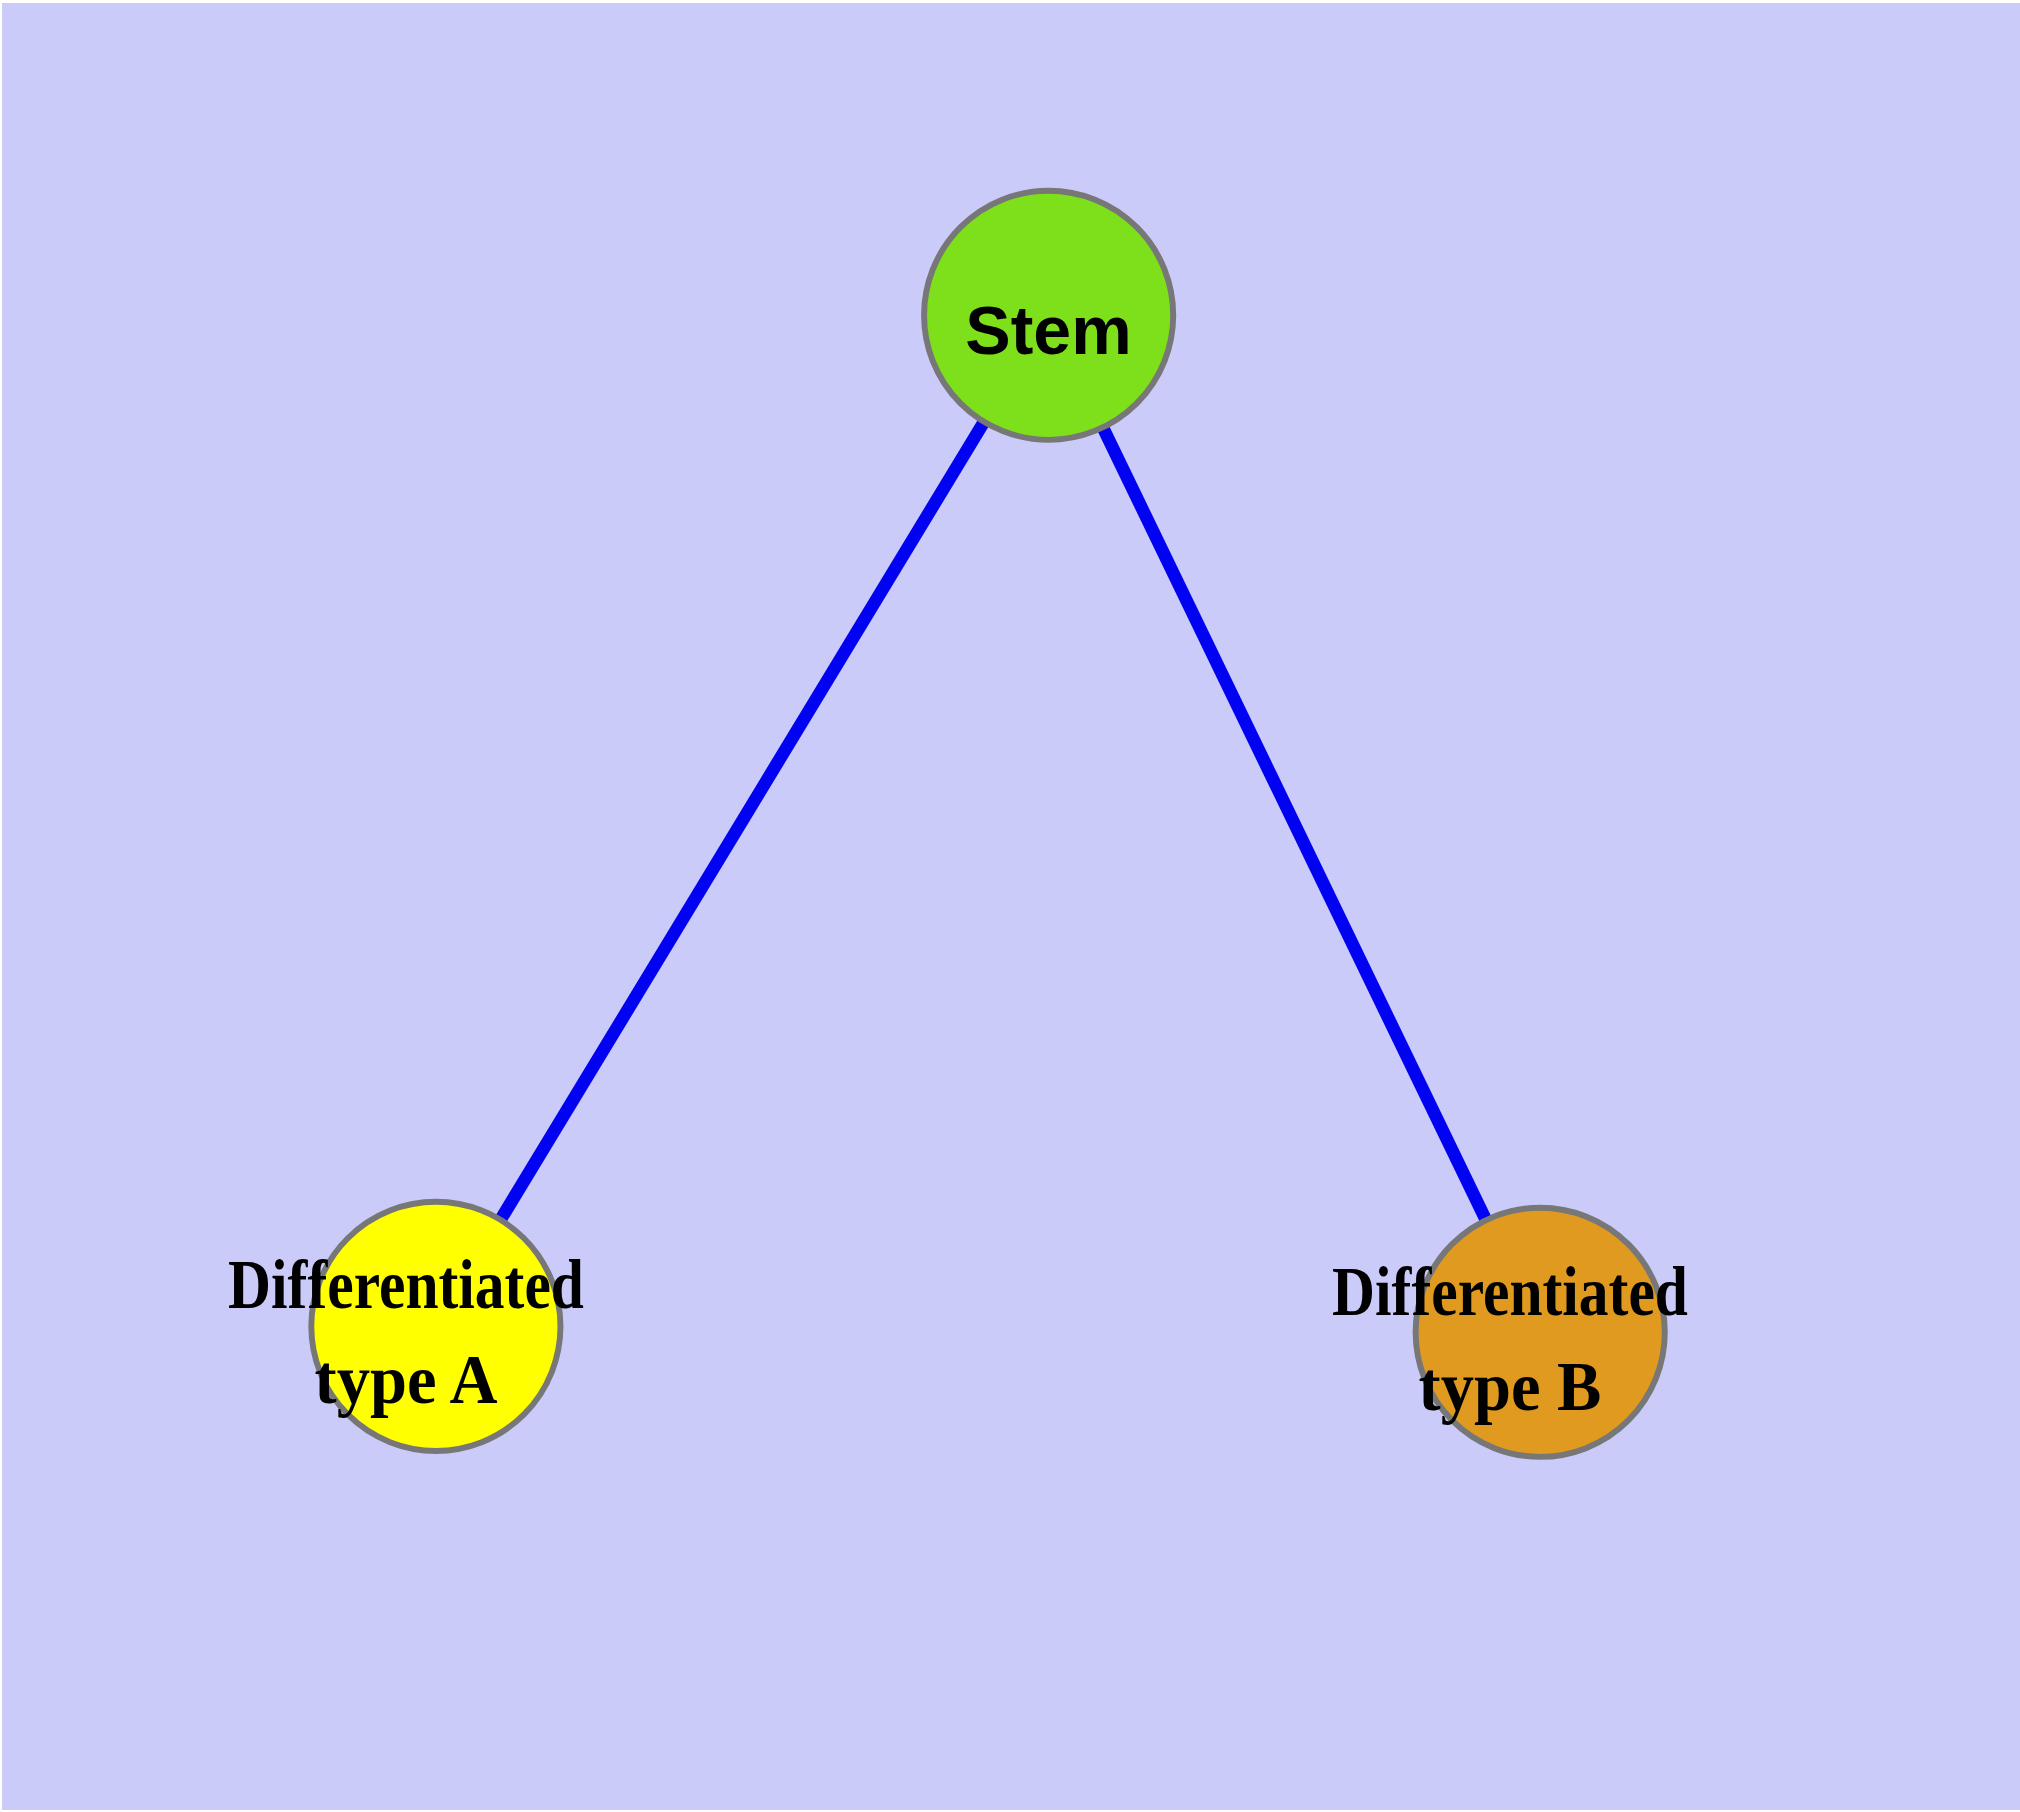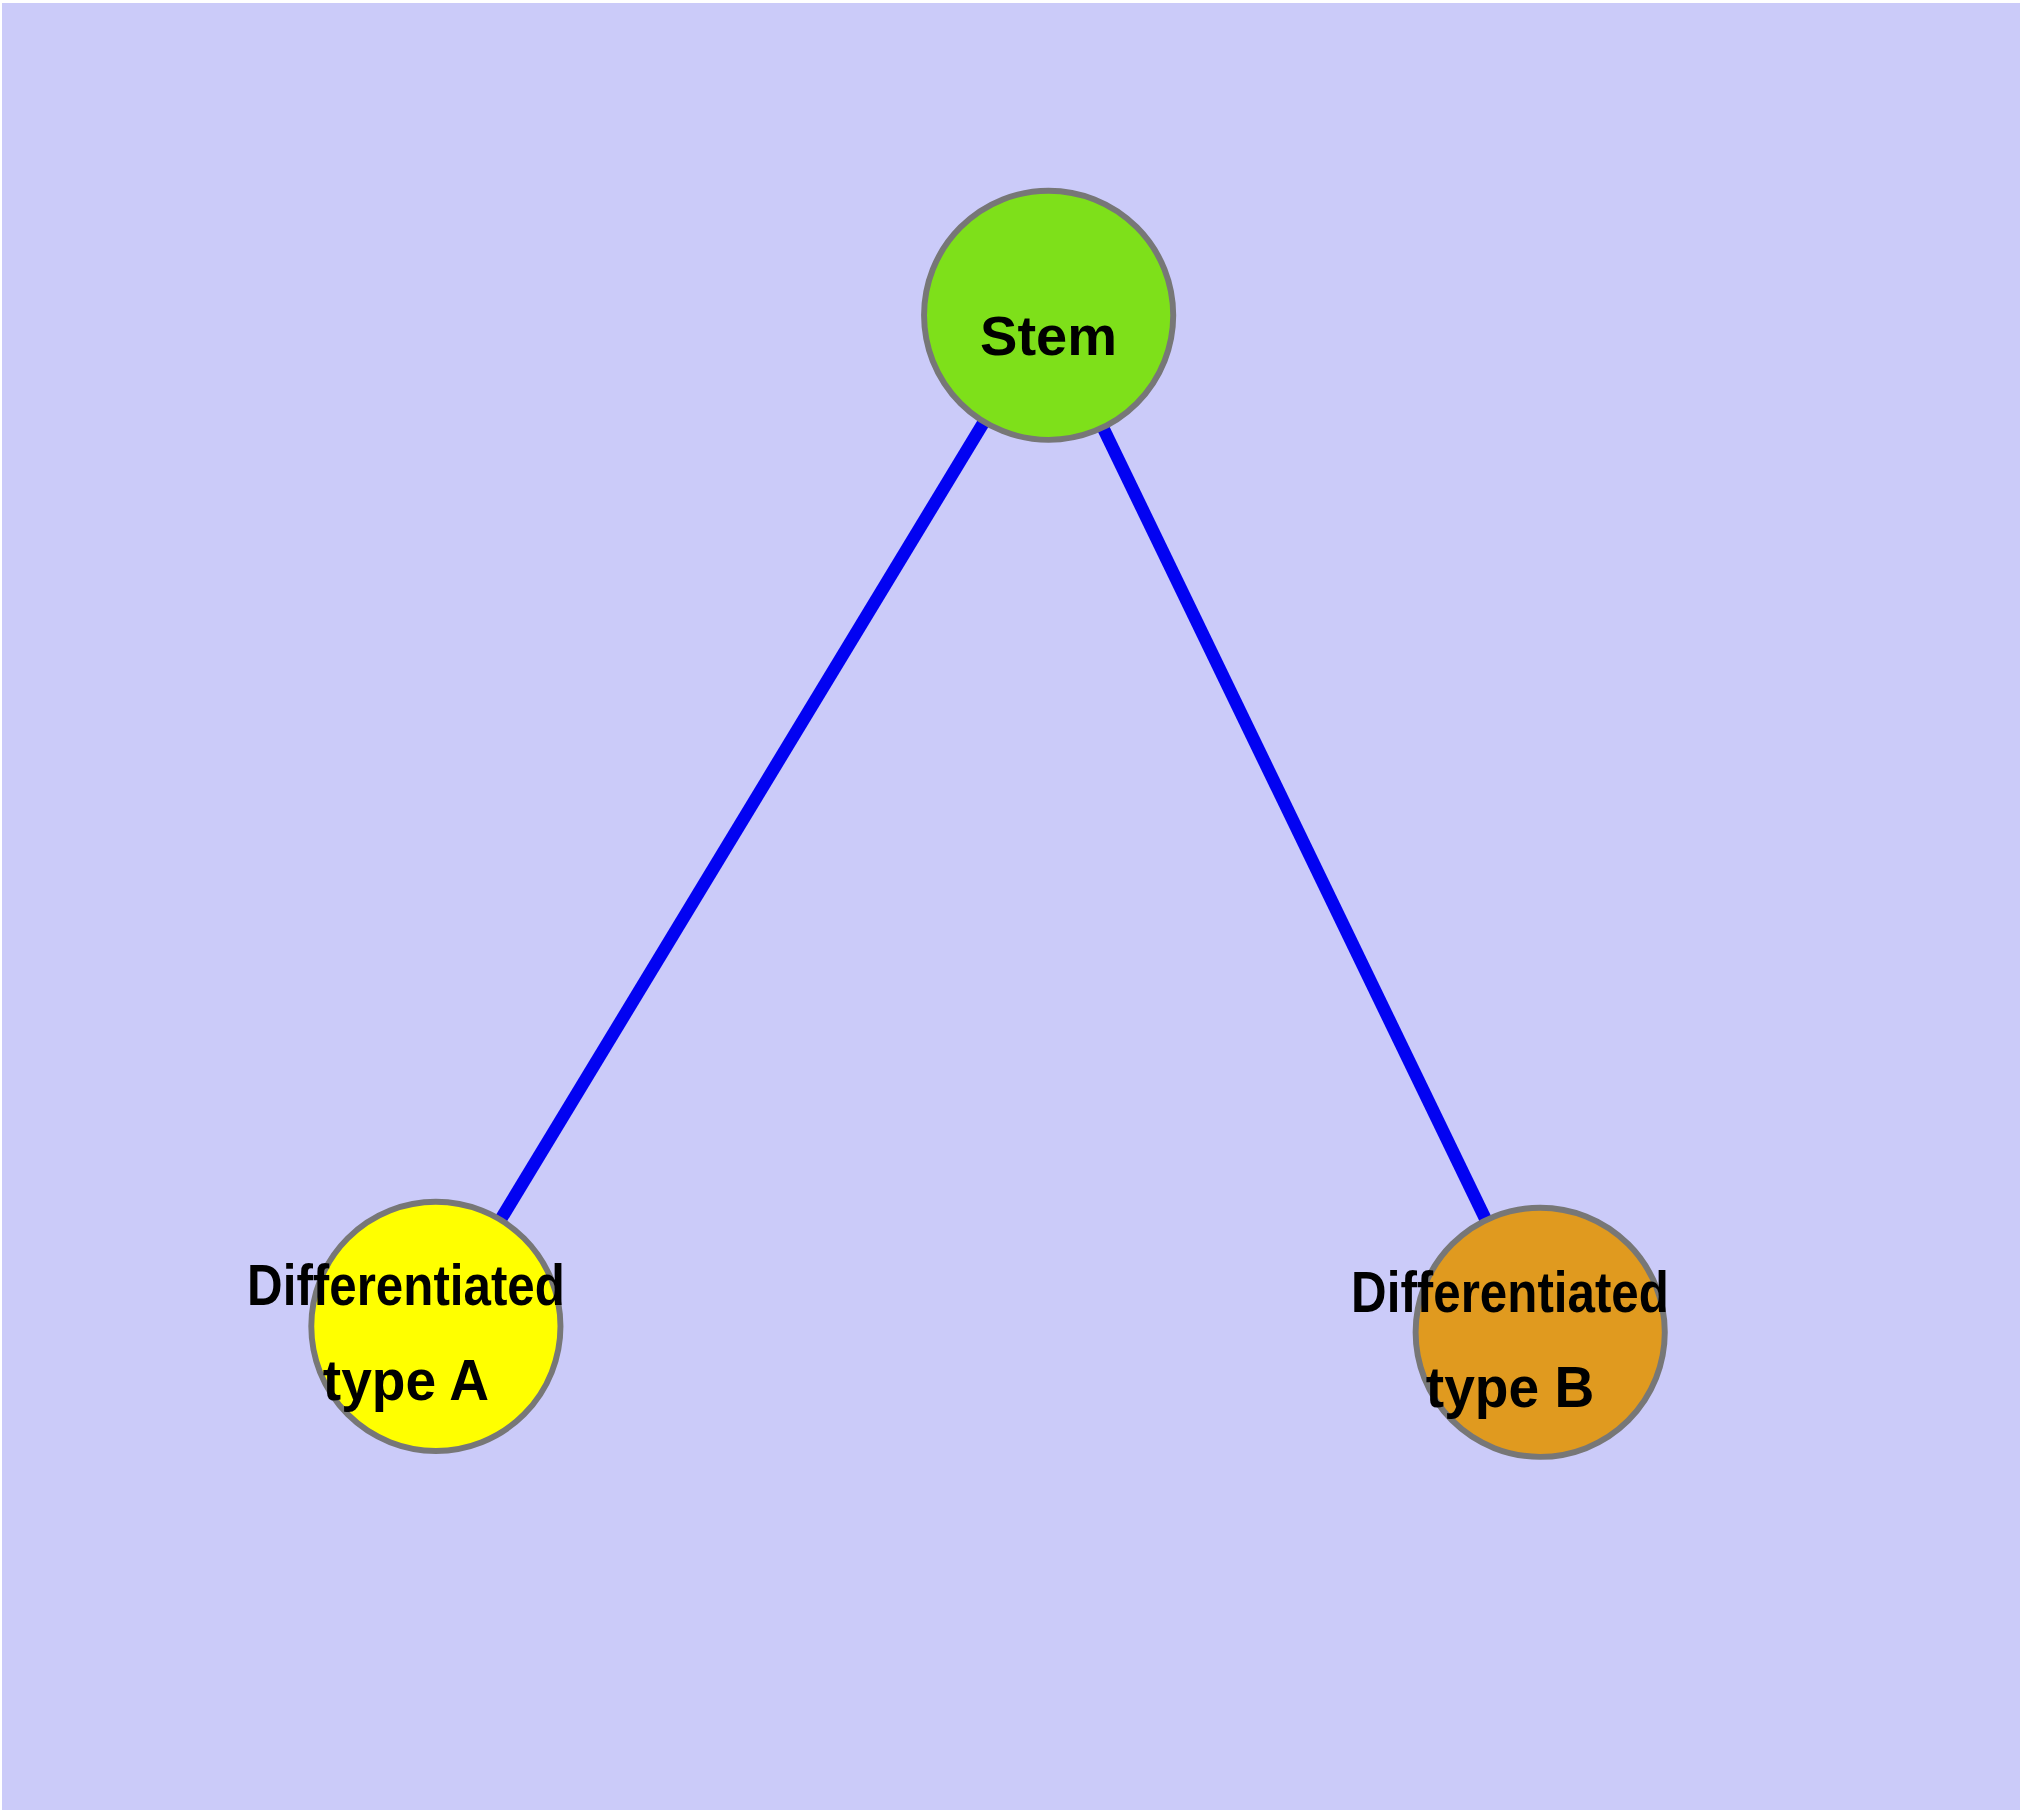--- a/index.html
+++ b/index.html
@@ -36,29 +36,30 @@
   }
   .node-label {
     position: absolute;
     color: #000000;
     font-weight: bold;
     text-align: center;
     white-space: nowrap;
   }
   .stem-label {
     left: 794px;
-    top: 285px;
+    top: 279px;
     width: 509px;
     height: 102px;
-    font-size: 56px;
+    font-size: 68px;
     line-height: 102px;
   }
   .two-line-label {
     width: 678px;
-    font-size: 58px;
+    font-size: 70px;
+    font-family: Liberation Serif, serif;
   }
   .label-a { left: 67px;   top: 1237px; }
   .label-b { left: 1171px; top: 1244px; }
   .two-line-label .label-line {
     height: 95px;
     line-height: 95px;
   }
   .two-line-label .line-1 { transform: scaleX(0.85); transform-origin: 50% 50%; }
   .two-line-label .line-2 { transform: scaleX(0.95); transform-origin: 50% 50%; }
 </style>

